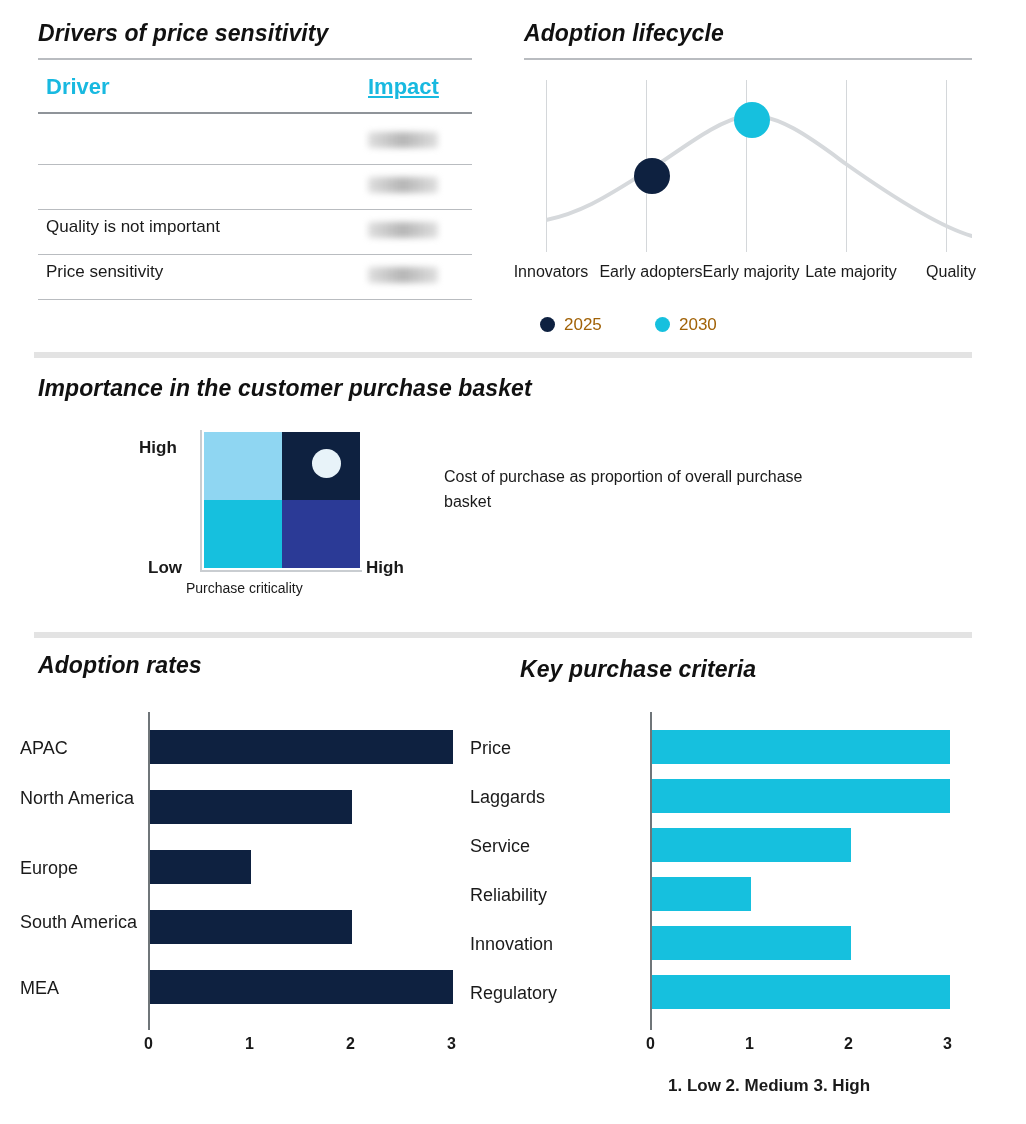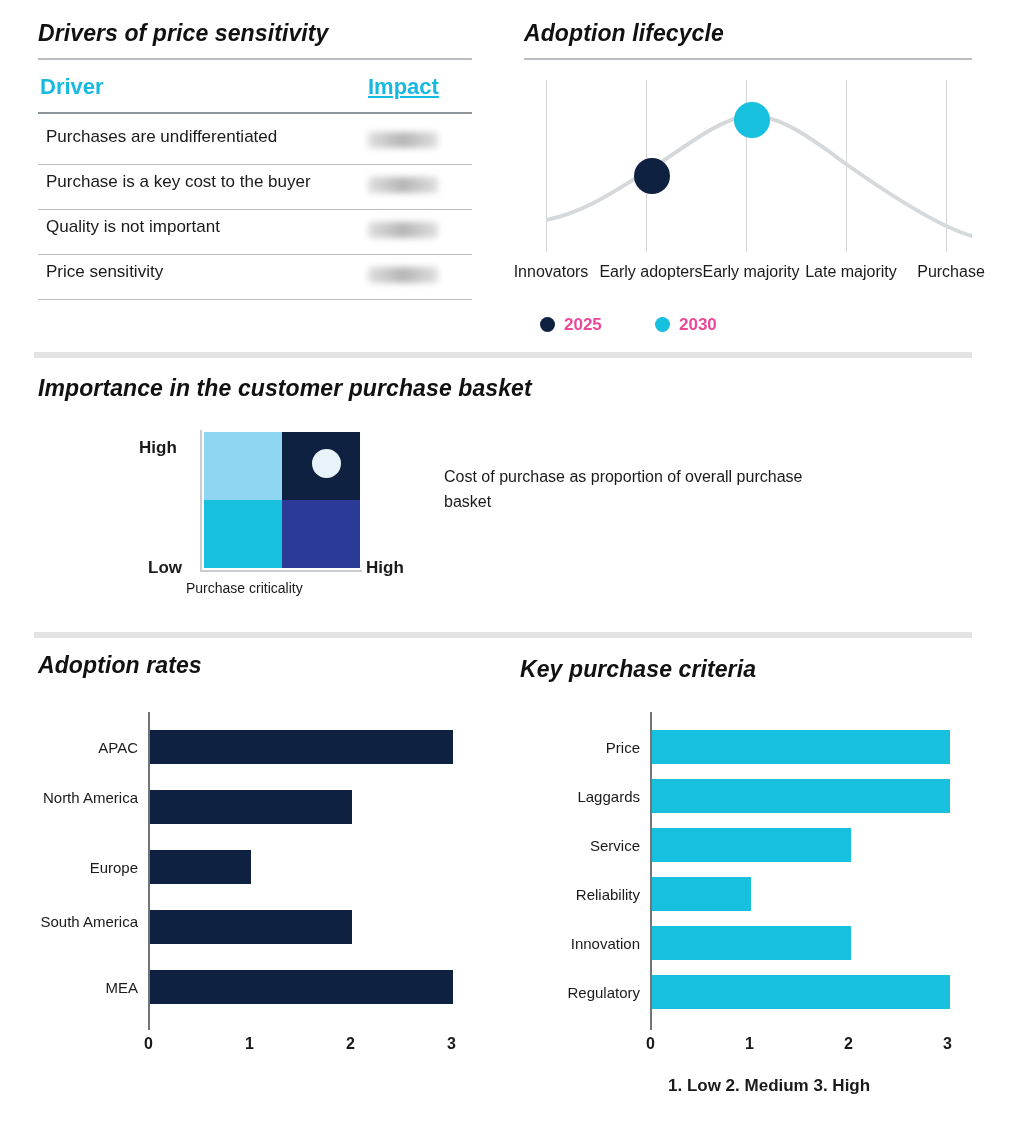--- a/index.html
+++ b/index.html
@@ -46,21 +46,21 @@
   #sec-drivers { position: absolute; left: 38px; top: 20px; width: 440px; }
   #drivers-title { position: absolute; left: 0px; top: 0px; }
   #drivers-rule { left: 38px; top: 58px; width: 434px; }
   .drv-head {
     position: absolute;
     top: 74px;
     font-size: 22px;
     font-weight: bold;
     color: #18b9e0;
   }
-  #drv-head-driver { left: 40px; }
+  #drv-head-driver { left: 46px; }
   #drv-head-impact { left: 368px; text-decoration: underline; }
   #drv-head-rule { left: 38px; top: 112px; width: 434px; background:#8f9499; }
   .drv-row {
     position: absolute;
     left: 38px;
     width: 434px;
     height: 45px;
   }
   .drv-row .lbl {
     position: absolute;
@@ -112,22 +112,22 @@
     top: 262px;
     font-size: 16px;
     color: #1a1a1a;
     text-align: center;
     line-height: 19px;
   }
   .legend-item {
     position: absolute;
     top: 315px;
     font-size: 17px;
-    font-weight: bold;
-    color: #ec4899;
+    font-weight: normal;
+    color: #a16207;
   }
   .legend-dot {
     display: inline-block;
     width: 15px;
     height: 15px;
     border-radius: 50%;
     vertical-align: -2px;
     margin-right: 9px;
   }
 
@@ -204,23 +204,22 @@
   .bc-axis {
     position: absolute;
     left: 0;
     top: 0;
     width: 2px;
     background: #6f7579;
   }
   .bar { position: absolute; height: 34px; }
   .bar-label {
     position: absolute;
-    font-size: 15px;
-    color: #1a1a1a;
-    text-align: right;
+    font-size: 18px;
+    color: #1a1a1a;
     line-height: 20px;
   }
   .tick {
     position: absolute;
     font-size: 16px;
     font-weight: bold;
     color: #1a1a1a;
   }
   #criteria-footnote {
     position: absolute;
@@ -240,26 +239,24 @@
   <div id="sec-drivers">
     <div id="drivers-title" class="panel-title">Drivers of price sensitivity</div>
   </div>
   <div id="drivers-rule" class="rule"></div>
 
   <div class="drv-head" id="drv-head-driver">Driver</div>
   <div class="drv-head" id="drv-head-impact">Impact</div>
   <div id="drv-head-rule" class="rule"></div>
 
   <div class="drv-row" style="top:120px;">
-    <div class="lbl">Purchases are undifferentiated</div>
     <div class="blur"></div>
     <div class="row-rule"></div>
   </div>
   <div class="drv-row" style="top:165px;">
-    <div class="lbl">Purchase is a key cost to the buyer</div>
     <div class="blur"></div>
     <div class="row-rule"></div>
   </div>
   <div class="drv-row" style="top:210px;">
     <div class="lbl">Quality is not important</div>
     <div class="blur"></div>
     <div class="row-rule"></div>
   </div>
   <div class="drv-row" style="top:255px;">
     <div class="lbl">Price sensitivity</div>
@@ -282,21 +279,21 @@
       <path d="M0,140 C40,132 70,110 100,92 C130,74 170,40 200,36 C232,32 270,62 300,84 C334,108 390,146 426,156" fill="none" stroke="#d6d9dc" stroke-width="4" stroke-linecap="round"></path>
       <circle cx="106" cy="96" r="18" fill="#0e2140"></circle>
       <circle cx="206" cy="40" r="18" fill="#16c0de"></circle>
     </svg>
   </div>
 
   <div class="lc-xlabel" style="left:486px; width:130px;">Innovators</div>
   <div class="lc-xlabel" style="left:596px; width:110px;">Early adopters</div>
   <div class="lc-xlabel" style="left:696px; width:110px;">Early majority</div>
   <div class="lc-xlabel" style="left:796px; width:110px;">Late majority</div>
-  <div class="lc-xlabel" style="left:896px; width:110px;">Purchase</div>
+  <div class="lc-xlabel" style="left:896px; width:110px;">Quality</div>
 
   <div class="legend-item" style="left:540px;">
     <span class="legend-dot" style="background:#0e2140;"></span><span>2025</span>
   </div>
   <div class="legend-item" style="left:655px;">
     <span class="legend-dot" style="background:#16c0de;"></span><span>2030</span>
   </div>
 
   <div class="divider-bar" style="top:352px;"></div>
 

